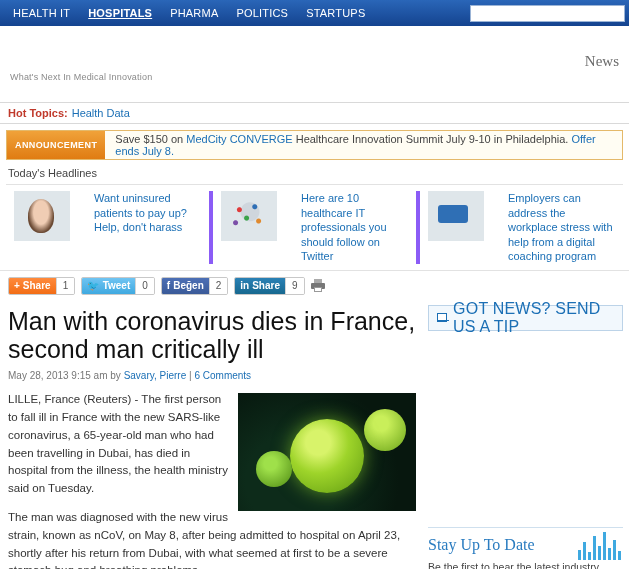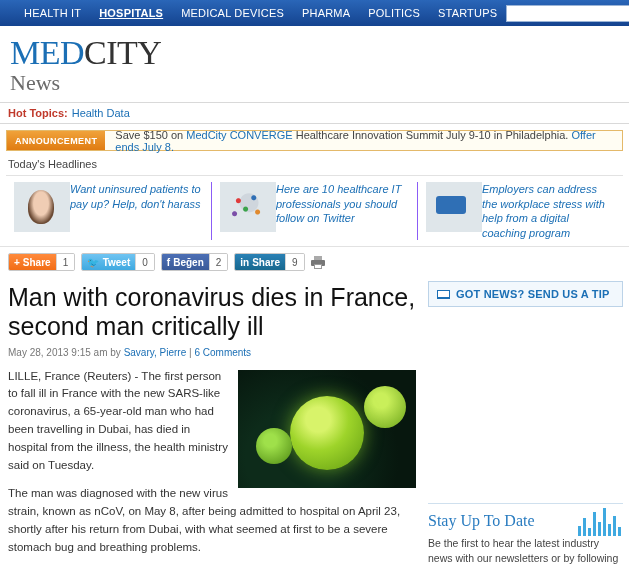--- a/index.html
+++ b/index.html
@@ -12,21 +12,21 @@
     color: #333;
     overflow: hidden;
   }
   
   .topnav {
     height: 26px;
     background: #1b4fa0;
     background: linear-gradient(#2a66b8, #14438f);
     display: flex;
     align-items: center;
-    padding: 0 15px;
+    padding: 0 4px;
   }
   .topnav a {
     color: #ffffff;
     font-size: 11px;
     text-decoration: none;
     padding: 0 9px;
     letter-spacing: .2px;
     white-space: nowrap;
   }
   .topnav a.active { text-decoration: underline; font-weight: bold; }
@@ -46,24 +46,25 @@
     font-family: "Liberation Serif", serif;
     font-size: 34px;
     letter-spacing: -0.5px;
     line-height: 1;
     color: #1b6fb5;
   }
   .logo .med { color: #1b6fb5; }
   .logo .city { color: #333333; }
   .logo-news {
     font-family: "Liberation Serif", serif;
-    font-size: 22px;
+    font-size: 15px;
     color: #6b6b6b;
     line-height: 1.1;
-    margin-top: 1px;
+    margin-top: 17px;
+    text-align: right;
   }
   .tagline {
     font-size: 9px;
     color: #8a8a8a;
     margin-top: 2px;
     letter-spacing: .2px;
   }
   
   .hotbar {
     border-top: 1px solid #d9d9d9;
@@ -76,21 +77,21 @@
   }
   .hotbar .label { color: #c0392b; font-weight: bold; margin-right: 4px; }
   .hotbar a { color: #1b6fb5; text-decoration: none; }
   .hotbar .right { margin-left: auto; display: flex; gap: 14px; }
   .hotbar .right a { color: #1b6fb5; font-size: 11px; }
   
   .announce {
     margin: 6px 6px 0 6px;
     border: 1px solid #e4b96a;
     background: #fffdf3;
-    height: 21px;
+    height: 30px;
     display: flex;
     align-items: center;
     font-size: 11px;
   }
   .announce .tag {
     background: #e98b1f;
     background: linear-gradient(#f0a23a, #e07c12);
     color: #fff;
     font-size: 9px;
     font-weight: bold;
@@ -110,24 +111,23 @@
   }
   .headlines {
     display: flex;
     border-top: 1px solid #e2e2e2;
     padding-top: 6px;
   }
   .hl {
     display: flex;
     flex: 1;
     padding: 0 8px;
-    gap: 0;
-    font-style: italic;
-  }
-  .hl + .hl { border-left: 1px solid #8b5cf6; }
+    gap: 24px;
+  }
+  .hl + .hl { border-left: 4px solid #8b5cf6; }
   .hl .thumb {
     width: 56px; height: 50px;
     flex: 0 0 56px;
     background: #dfe6ea;
     overflow: hidden;
     position: relative;
   }
   .hl .text {
     font-size: 11px;
     line-height: 1.32;
@@ -246,21 +246,21 @@
   .got-news {
     border: 1px solid #bcd3e8;
     background: #f2f8fd;
     height: 26px;
     display: flex; align-items: center;
     gap: 6px;
     padding: 0 8px;
     margin-top: 4px;
   }
   .got-news .label {
-    font-size: 11px; font-weight: bold; color: #1b6fb5;
+    font-size: 16px; font-weight: normal; color: #1b6fb5;
     letter-spacing: .2px;
   }
   .env {
     width: 13px; height: 9px; border: 1px solid #1b6fb5; position: relative; background:#fff;
   }
   .env:after {
     content:''; position:absolute; left:0; top:0; width:11px; height:6px;
     border-bottom:1px solid #1b6fb5; transform: skewY(0);
     background: linear-gradient(135deg,transparent 48%,#1b6fb5 49%,#1b6fb5 51%,transparent 52%),
                 linear-gradient(-135deg,transparent 48%,#1b6fb5 49%,#1b6fb5 51%,transparent 52%);
@@ -286,30 +286,29 @@
     display: flex; align-items: flex-end; gap: 2px; height: 30px;
   }
   .eq i { display:block; width:3px; background:#3fa9e0; }
 </style>
 </head>
 <body>
 
 <div class="topnav">
   <a>HEALTH IT</a>
   <a class="active">HOSPITALS</a>
-  <a>MEDICAL DEVICES</a>
   <a>PHARMA</a>
   <a>POLITICS</a>
   <a>STARTUPS</a>
   <input class="searchbox" placeholder="" style="">
 </div>
 
 <div class="masthead">
-  <div class="logo"><span class="med">MED</span><span class="city">CITY</span></div>
   <div class="logo-news">News</div>
+  <div class="tagline">What's Next In Medical Innovation</div>
 </div>
 
 <div class="hotbar">
   <span class="label">Hot Topics:</span>
   <a>Health Data</a>
 </div>
 
 <div class="announce">
   <div class="tag">ANNOUNCEMENT</div>
   <div class="txt">

